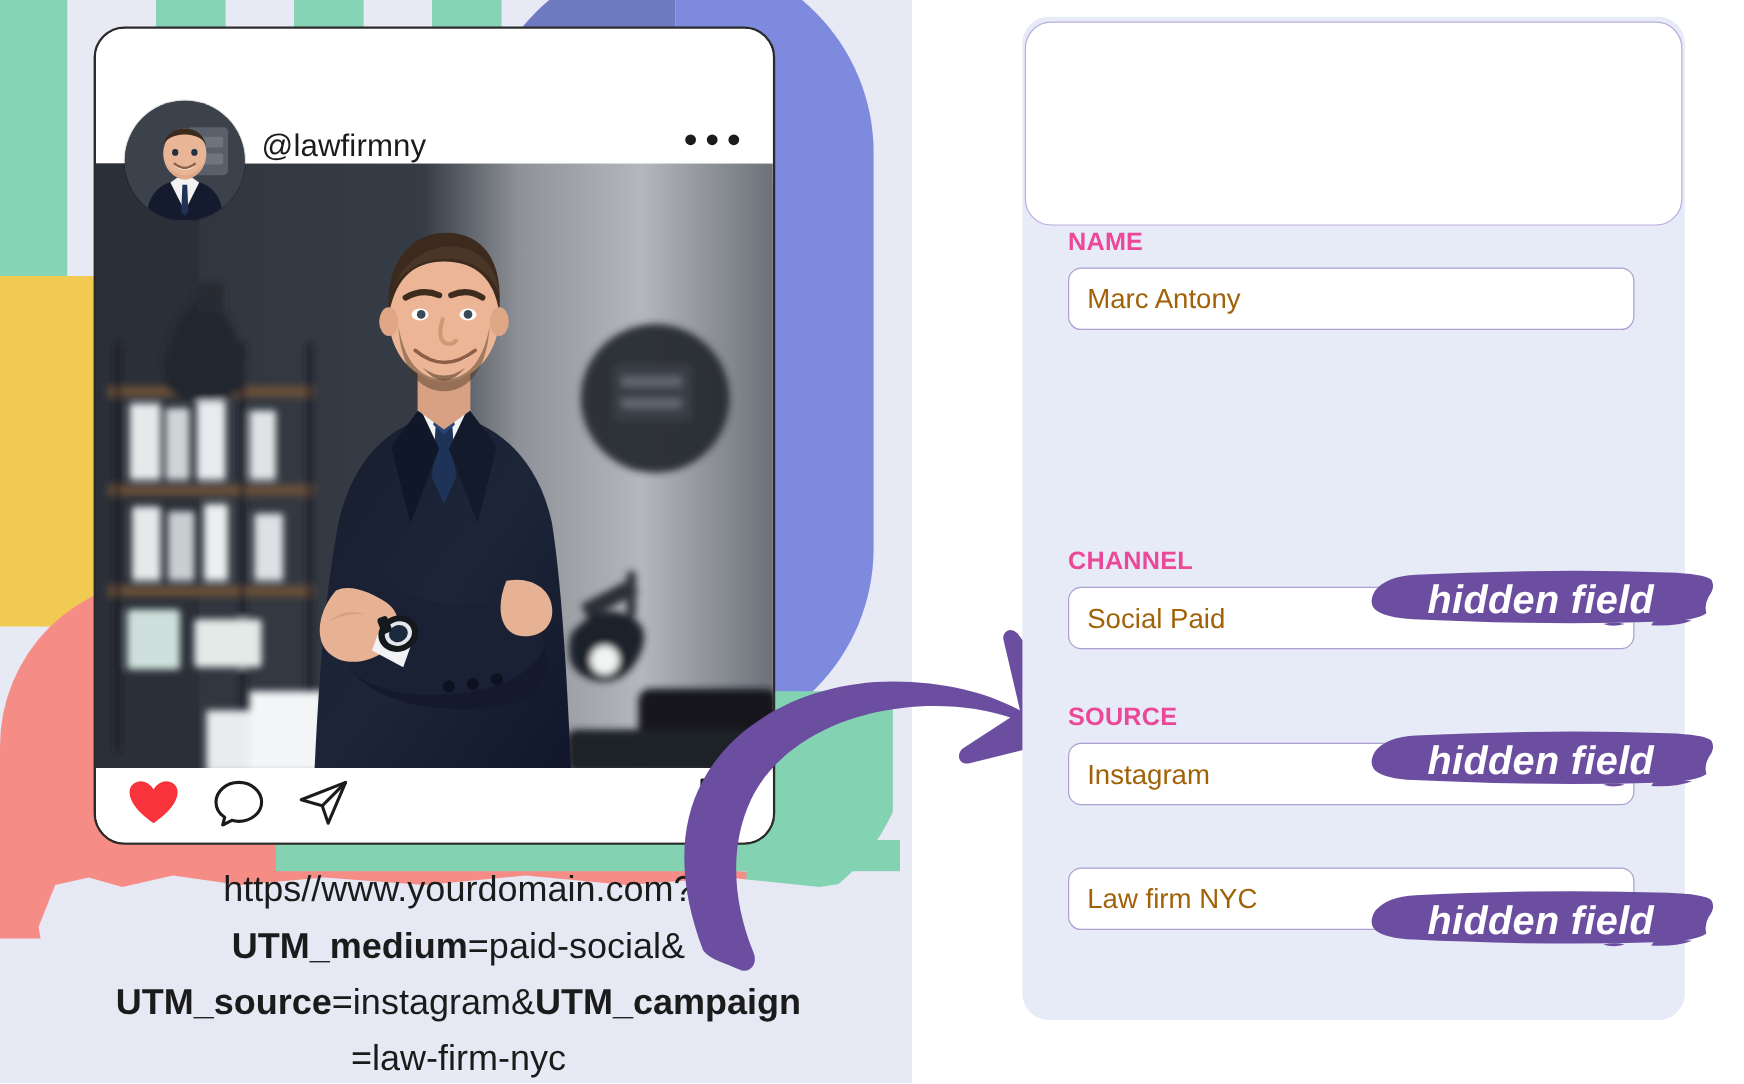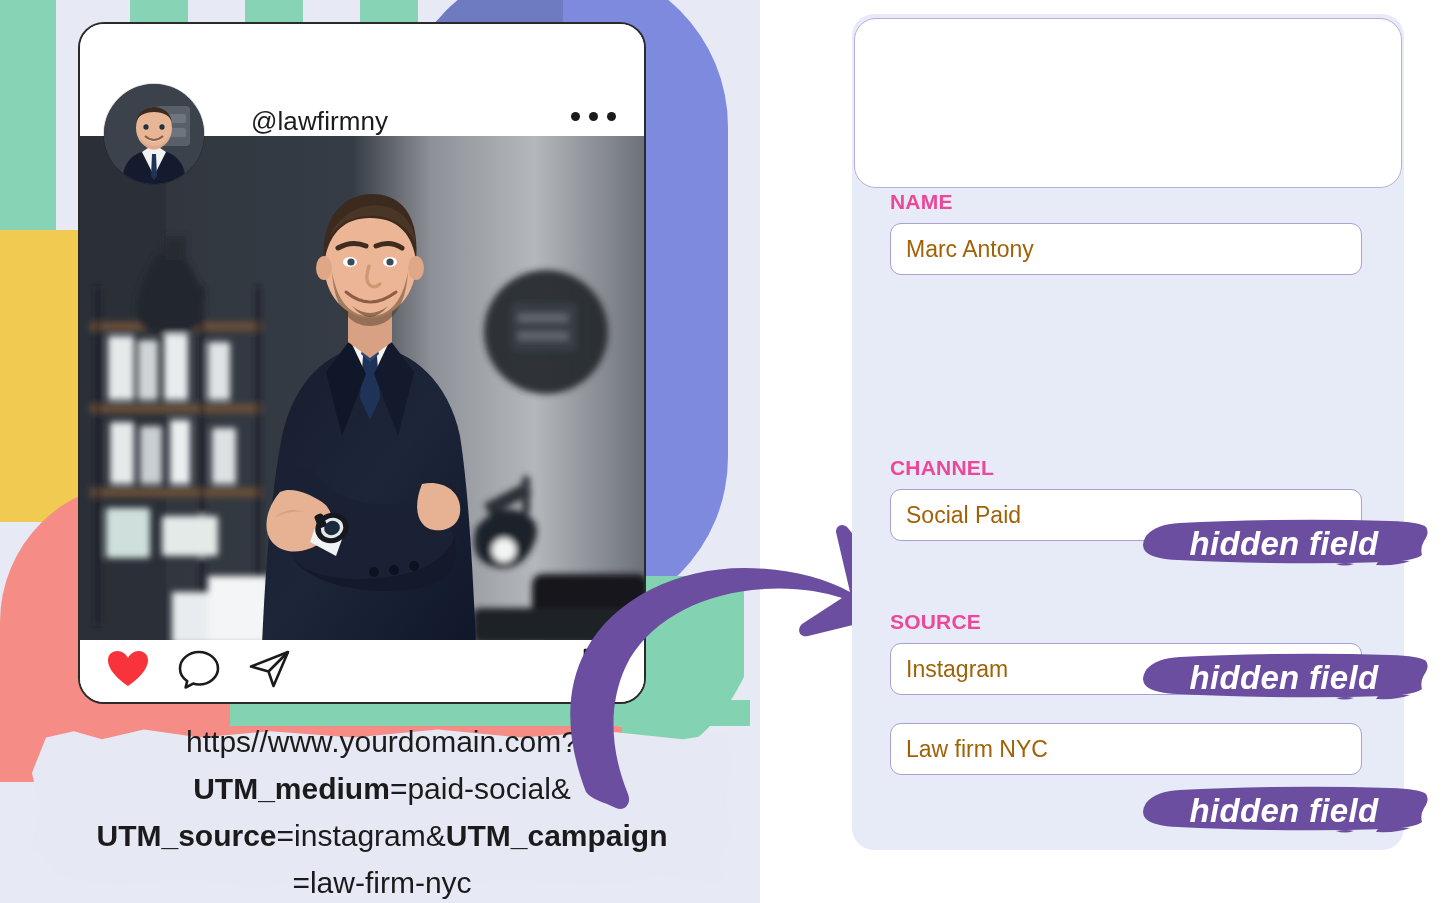--- a/index.html
+++ b/index.html
@@ -72,21 +72,20 @@
   }
   .ig-head{ position:relative; height:128px; background:#fff; }
   .ig-avatar{
     position:absolute; left:24px; top:60px; width:100px; height:100px;
     border-radius:50%; overflow:hidden; background:#3a4049; z-index:6;
     box-shadow:0 0 0 1px rgba(0,0,0,.15);
   }
   .ig-handle{
     position:absolute; left:138px; top:82px; font-size:26px; color:#1b1b1b;
     letter-spacing:.1px;
-    margin-left:33px;
   }
   .ig-dots{ position:absolute; right:28px; top:88px; display:flex; gap:9px; }
   .ig-dots i{ width:9px; height:9px; border-radius:50%; background:#1b1b1b; display:block; }
 
   .ig-photo{ position:absolute; left:0; top:112px; width:568px; height:508px; overflow:hidden; }
 
   .ig-actions{
     position:absolute; left:0; bottom:0; width:568px; height:62px;
     background:#fff; display:flex; align-items:center; padding:0 26px;
   }
@@ -131,25 +130,25 @@
   }
   .field .inp{
     width:472px; height:52px; background:#ffffff; border:1.4px solid #ab9fd4;
     border-radius:11px; display:flex; align-items:center; padding:0 15px;
     font-size:23px; color:#a16207;
   }
 
   .f-name{ top:190px; }
   .f-email{ top:323px; }
   .f-channel{ top:456px; }
-  .f-source{ top:610px; }
+  .f-source{ top:586px; }
   .f-campaign{ top:723px; }
 
   
-  .badge{ position:absolute; height:56px;margin-top:44px; }
+  .badge{ position:absolute; height:56px; }
   .badge .brush{ position:absolute; inset:0; }
   .badge .btxt{
     position:absolute; inset:0; display:flex; align-items:center; justify-content:center;
     color:#ffffff; font-size:33px; font-weight:bold; font-style:italic;
     letter-spacing:.3px; padding-bottom:4px;
     font-family:"Liberation Sans", sans-serif;
   }
   .b1{ left:1140px; top:474px; width:288px; }
   .b2{ left:1140px; top:608px; width:288px; }
   .b3{ left:1140px; top:741px; width:288px; }

